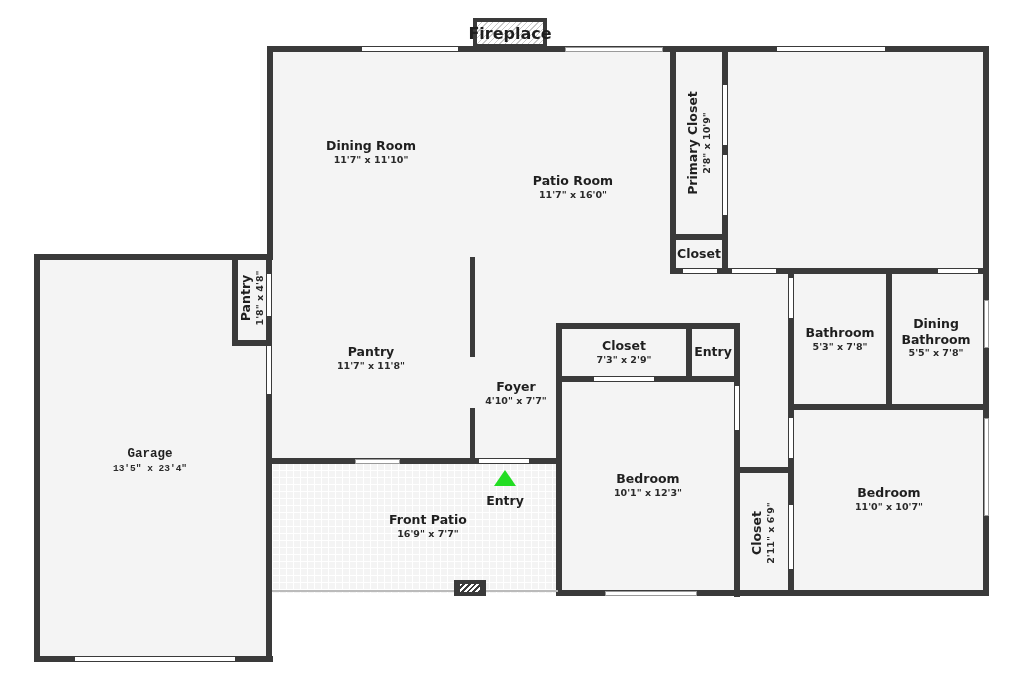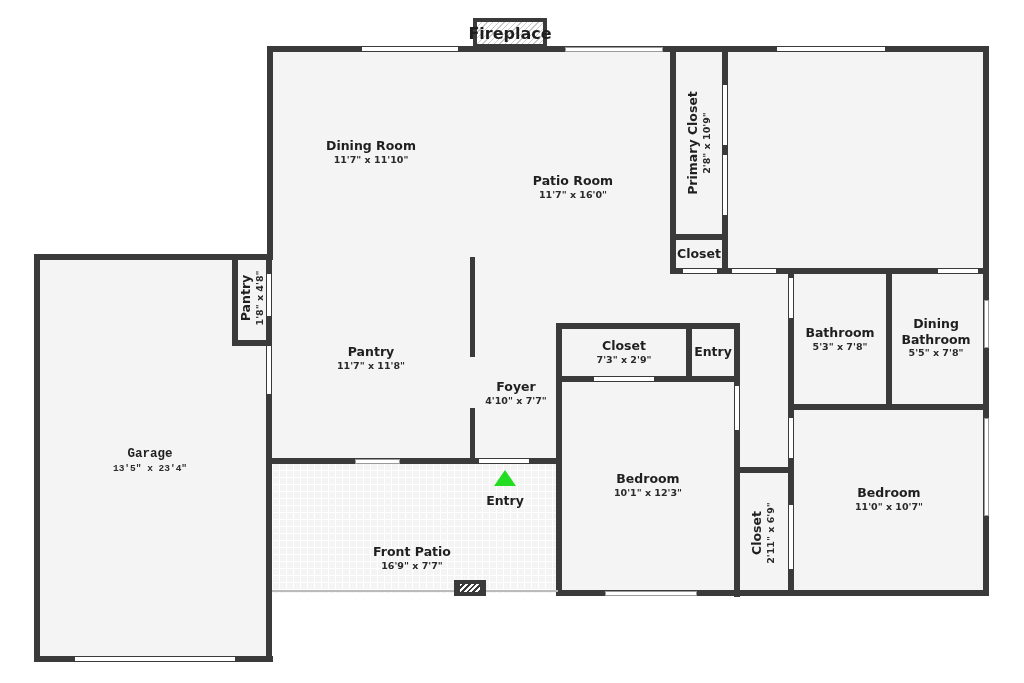--- a/index.html
+++ b/index.html
@@ -164,21 +164,21 @@
   </div>
   <div class="label" style="left:936px;top:338px;">
     <span class="name">Dining</span>
     <span class="name">Bathroom</span>
     <span class="dim">5'5" x 7'8"</span>
   </div>
   <div class="label" style="left:150px;top:461px;font-family:Liberation Mono, monospace;">
     <span class="name">Garage</span>
     <span class="dim">13'5" x 23'4"</span>
   </div>
-  <div class="label" style="left:412px;top:526px;margin-top:32px;">
+  <div class="label" style="left:428px;top:526px;">
     <span class="name">Front Patio</span>
     <span class="dim">16'9" x 7'7"</span>
   </div>
   <div class="label" style="left:648px;top:485px;">
     <span class="name">Bedroom</span>
     <span class="dim">10'1" x 12'3"</span>
   </div>
   <div class="label vert" style="left:763px;top:533px;">
     <span class="name">Closet</span>
     <span class="dim">2'11" x 6'9"</span>

